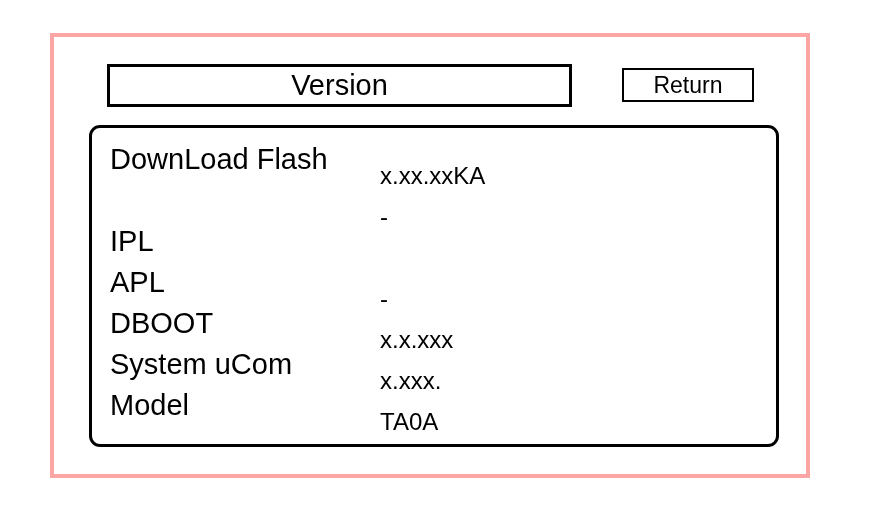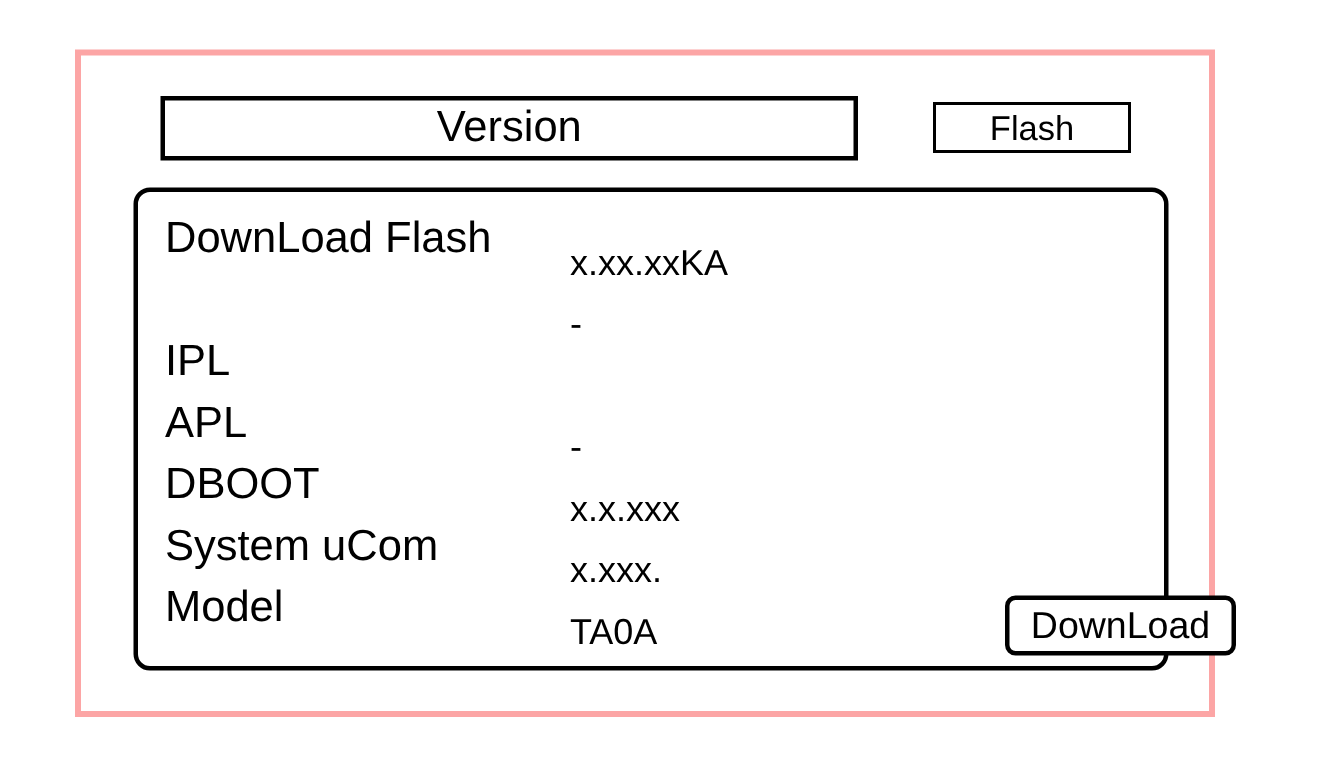--- a/index.html
+++ b/index.html
@@ -141,21 +141,21 @@
 </head>
 <body>
 
 <div id="outer-frame">
 
   <div id="title-box">
     <span class="title-text">Version</span>
   </div>
 
   <div id="return-button">
-    <span class="btn-text">Flash</span>
+    <span class="btn-text">Return</span>
   </div>
 
   <div id="content-panel">
 
     <div id="info-list">
 
       <div class="info-row" style="top:12px;">
         <span class="row-label">DownLoad Flash</span>
         <span class="row-value">x.xx.xxKA</span>
       </div>
@@ -183,19 +183,16 @@
         <span class="row-value">x.x.xxx</span>
       </div>
 
       <div class="info-row" style="top:258px;">
         <span class="row-label">Model</span>
         <span class="row-value">TA0A</span>
       </div>
 
     </div>
 
-    <div id="download-button">
-      <span class="btn-text">DownLoad</span>
-    </div>
 
   </div>
 
 </div>
 
 </body></html>

